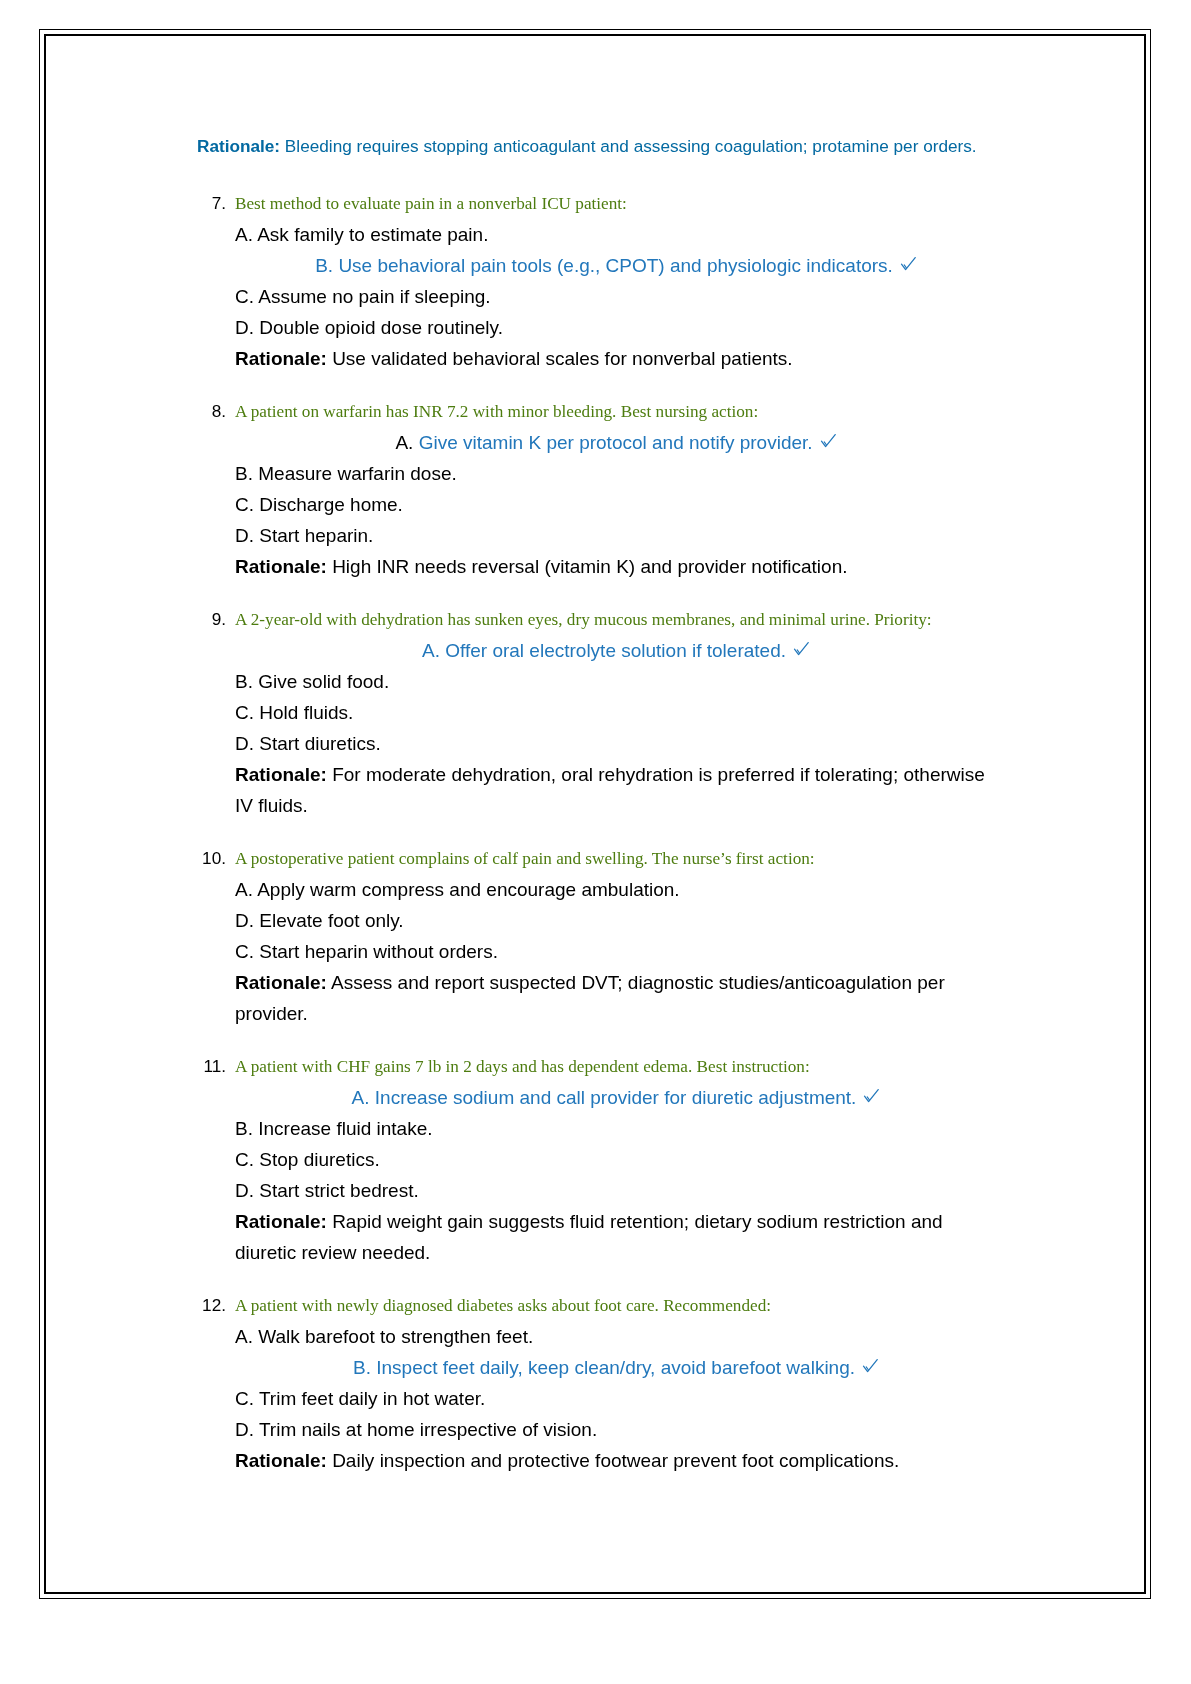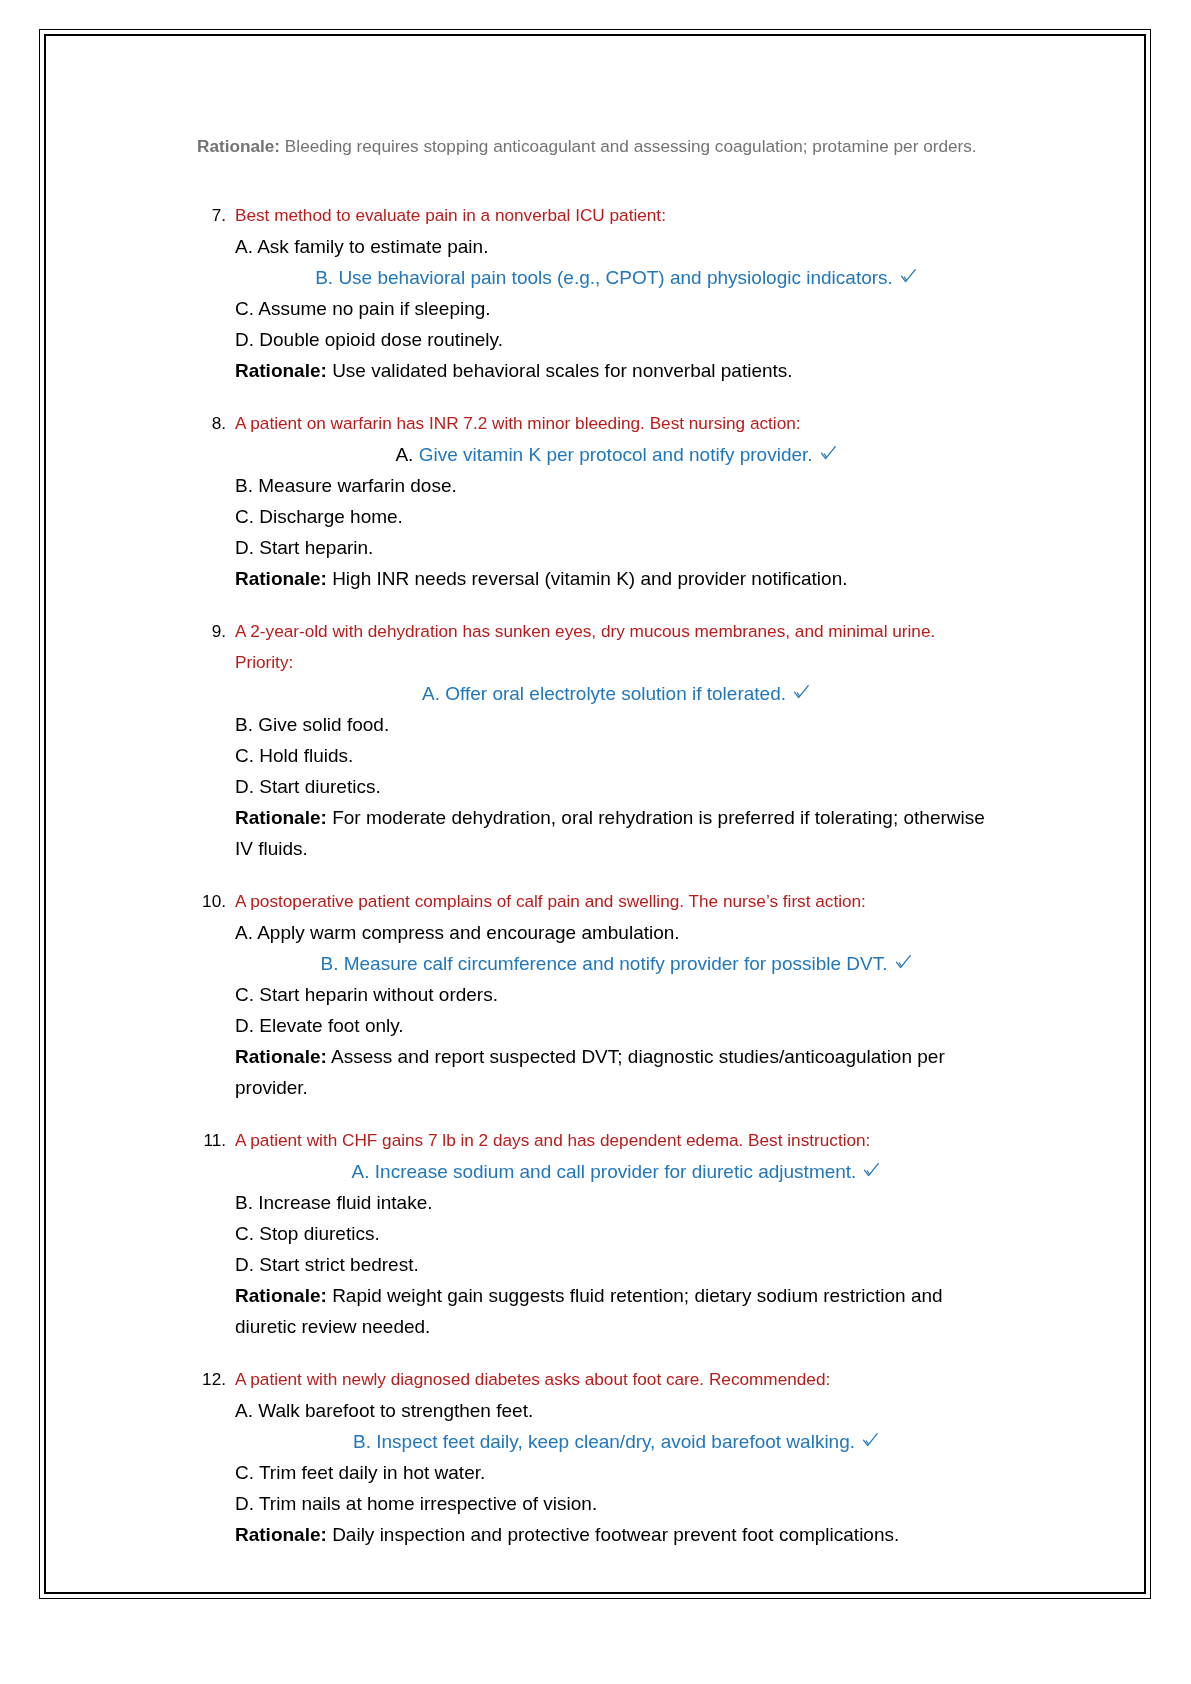--- a/index.html
+++ b/index.html
@@ -43,22 +43,22 @@
   }
 
   .block {
     margin-bottom: 22px;
   }
 
   
   .lead-rationale {
     font-size: 17.2px;
     line-height: 31px;
-    color: #737373;
-    margin-bottom: 38px;
+    color: #0369a1;
+    margin-bottom: 26px;
   }
 
   
   .question {
     position: relative;
     display: flex;
     align-items: flex-start;
     font-size: 17.2px;
     line-height: 31px;
     color: #000;
@@ -66,21 +66,22 @@
   .q-num {
     flex: 0 0 auto;
     width: 38px;
     text-align: right;
     padding-right: 9px;
     box-sizing: border-box;
     color: #000;
   }
   .q-text {
     flex: 1 1 auto;
-    color: #b91c1c;
+    color: #4d7c0f;
+    font-family: Liberation Serif, serif;
   }
 
   
   .opts {
     margin-left: 38px;
   }
   .opt, .rationale {
     font-size: 19px;
     line-height: 31px;
     color: #000;
@@ -168,26 +169,22 @@
           <div class="rationale"><span class="lbl">Rationale:</span><span> For moderate dehydration, oral rehydration is preferred if tolerating; otherwise IV fluids.</span></div>
         </div>
       </div>
       <div class="block">
         <div class="question">
           <div class="q-num">10.</div>
           <div class="q-text">A postoperative patient complains of calf pain and swelling. The nurse’s first action:</div>
         </div>
         <div class="opts">
           <div class="opt"><span class="letter">A.</span><span> Apply warm compress and encourage ambulation.</span></div>
-          <div class="opt correct"><span class="letter">B.</span><span> Measure calf circumference and notify provider for possible DVT.</span><span class="check"><svg width="17" height="17" viewBox="0 0 17 17" aria-hidden="true">
-                <path d="M1.5 8.2 L5.6 13.6 L15.2 1.6" fill="none" stroke="#2277bb" stroke-width="1.25" stroke-linecap="round" stroke-linejoin="round"></path>
-                <path d="M4.2 8.9 L6.4 11.8" fill="none" stroke="#2277bb" stroke-width="1.1" stroke-linecap="round"></path>
-              </svg></span></div>
+          <div class="opt"><span class="letter">D.</span><span> Elevate foot only.</span></div>
           <div class="opt"><span class="letter">C.</span><span> Start heparin without orders.</span></div>
-          <div class="opt"><span class="letter">D.</span><span> Elevate foot only.</span></div>
           <div class="rationale"><span class="lbl">Rationale:</span><span> Assess and report suspected DVT; diagnostic studies/anticoagulation per provider.</span></div>
         </div>
       </div>
       <div class="block">
         <div class="question">
           <div class="q-num">11.</div>
           <div class="q-text">A patient with CHF gains 7 lb in 2 days and has dependent edema. Best instruction:</div>
         </div>
         <div class="opts">
           <div class="opt correct"><span class="letter">A.</span><span> Increase sodium and call provider for diuretic adjustment.</span><span class="check"><svg width="17" height="17" viewBox="0 0 17 17" aria-hidden="true">

